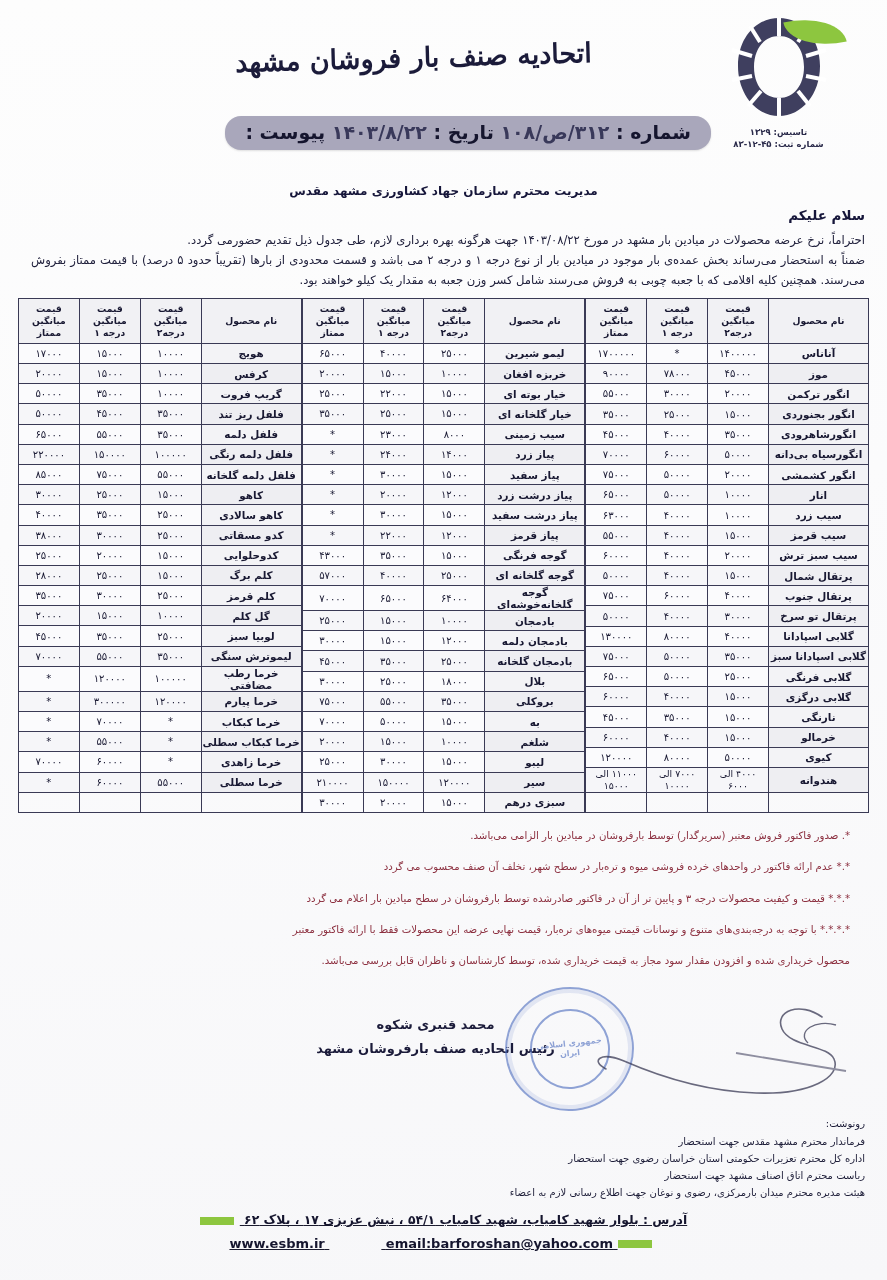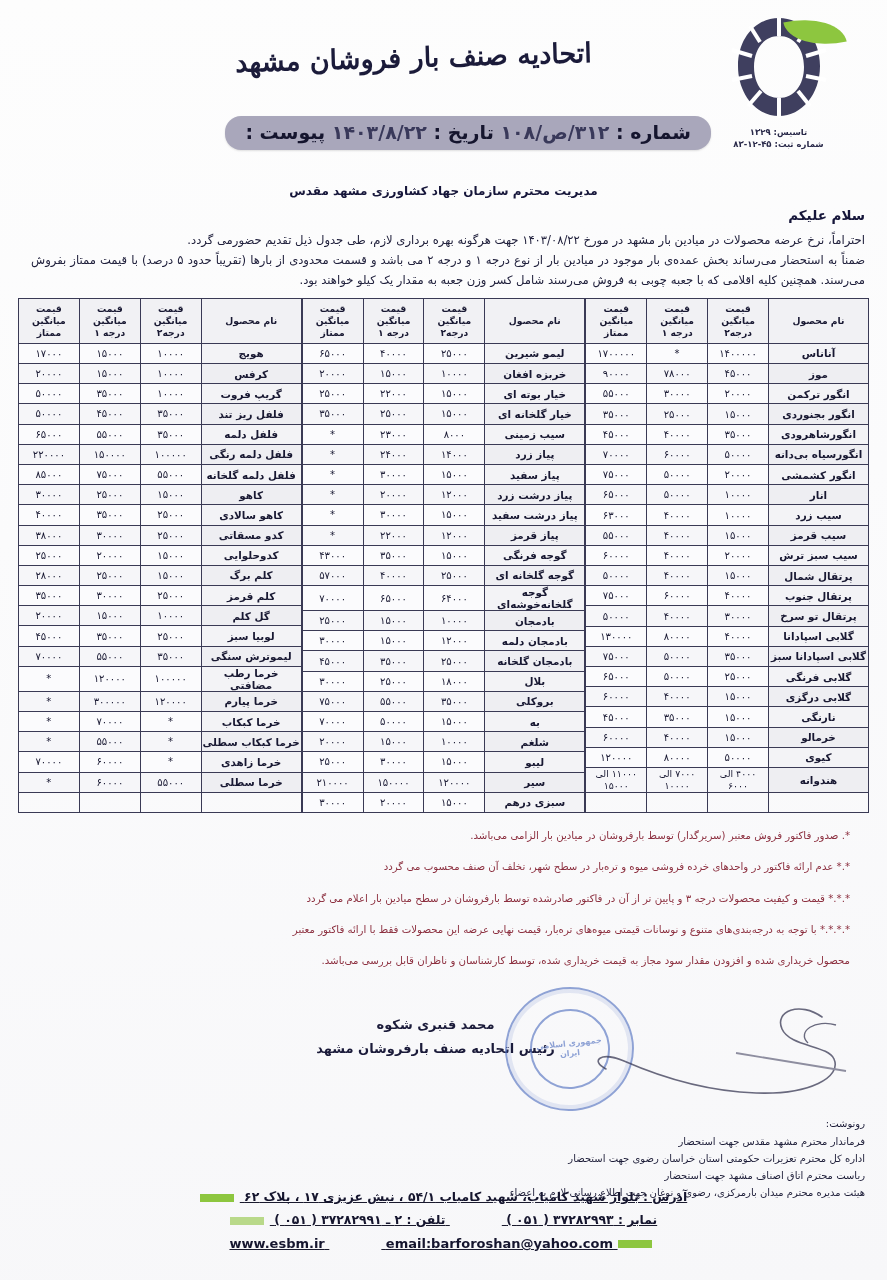--- a/index.html
+++ b/index.html
@@ -760,26 +760,20 @@
       <div>اداره کل محترم تعزیرات حکومتی استان خراسان رضوی جهت استحضار</div>
       <div>ریاست محترم اتاق اصناف مشهد جهت استحضار</div>
       <div>هیئت مدیره محترم میدان بارمرکزی، رضوی و نوغان جهت اطلاع رسانی لازم به اعضاء</div>
     </div>
 
   <div class="footer">
     <div class="frow">
       <span>آدرس : بلوار شهید کامیاب، شهید کامیاب ۵۴/۱ ، نبش عزیزی ۱۷ ، پلاک ۶۲</span>
       <span class="gbar"></span>
     </div>
-    <div class="frow">
-      <span>نمابر : ۳۷۲۸۲۹۹۳ ( ۰۵۱ )</span>
-      <span class="sep"></span>
-      <span>تلفن : ۲ ـ ۳۷۲۸۲۹۹۱ ( ۰۵۱ )</span>
-      <span class="gbar dim"></span>
-    </div>
     <div class="frow lat">
       <span>www.esbm.ir</span>
       <span class="sep"></span>
       <span>email:barforoshan@yahoo.com</span>
       <span class="gbar"></span>
     </div>
   </div>
 
 </div>
 

